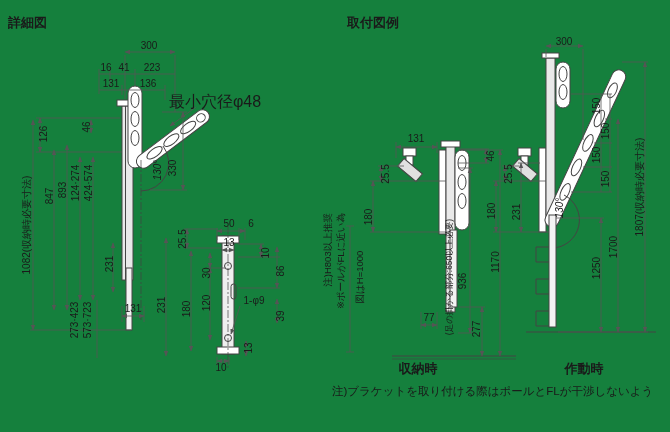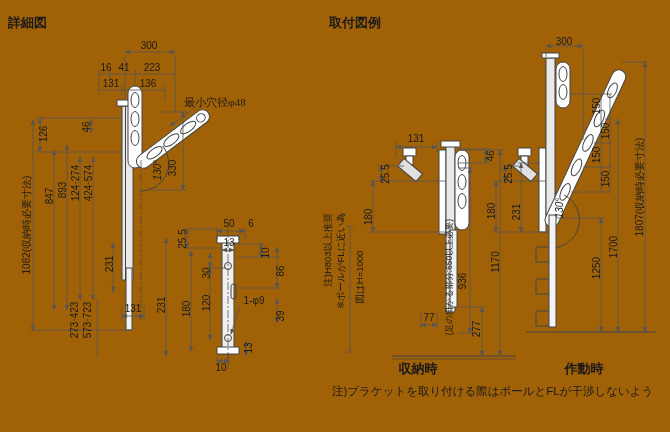--- a/index.html
+++ b/index.html
@@ -1,26 +1,26 @@
 <!DOCTYPE html>
 <html><head>
 <meta charset="utf-8">
 <style>
   html,body{margin:0;padding:0;background:#fff;}
-  #stage{position:relative;width:670px;height:432px;background:#a16207;overflow:hidden;
+  #stage{position:relative;width:670px;height:432px;background:#15803d;overflow:hidden;
          font-family:"Liberation Sans","DejaVu Sans",sans-serif;color:#1a1a1a;}
   #linework{position:absolute;left:0;top:0;}
   .ttl{position:absolute;font-size:13px;font-weight:bold;white-space:nowrap;}
   .lbl{position:absolute;font-size:10px;line-height:1;white-space:nowrap;
        transform:translate(-50%,-50%);}
   .rot{transform:translate(-50%,-50%) rotate(-90deg);}
   .it{font-style:italic;}
   .s9{font-size:9.5px;}
   .s8{font-size:8.5px;}
-  .s11{font-size:11px;font-family:Liberation Serif, serif;}
+  .s11{font-size:16px;}
   .cap{font-size:13px;font-weight:bold;}
   .note{position:absolute;font-size:11.5px;white-space:nowrap;text-align:right;}
 </style>
 </head>
 <body>
 
 <div id="stage">
 
   <svg id="linework" width="670" height="432" viewBox="0 0 670 432">
     <defs>
@@ -208,21 +208,21 @@
       <line x1="601" y1="218" x2="601" y2="332" marker-start="url(#ar)" marker-end="url(#ar)"></line>
       <line x1="556" y1="218" x2="604" y2="218"></line>
       <line x1="618" y1="119" x2="618" y2="332" marker-start="url(#ar)" marker-end="url(#ar)"></line>
       <line x1="645" y1="62" x2="645" y2="332" marker-start="url(#ar)" marker-end="url(#ar)"></line>
       <line x1="622" y1="62" x2="648" y2="62"></line>
       <line x1="558" y1="332" x2="648" y2="332"></line>
     </g>
   </svg>
 
   <div class="ttl" style="left:8px;top:14px">詳細図</div>
-  <div class="ttl" style="left:329px;top:14px">取付図例</div>
+  <div class="ttl" style="left:347px;top:14px">取付図例</div>
 
   <span class="lbl" style="left:149px;top:46px">300</span>
   <span class="lbl" style="left:106px;top:68px">16</span>
   <span class="lbl" style="left:124px;top:68px">41</span>
   <span class="lbl" style="left:152px;top:68px">223</span>
   <span class="lbl" style="left:111px;top:84px">131</span>
   <span class="lbl" style="left:148px;top:84px">136</span>
   <span class="lbl s11" style="left:215px;top:102px">最小穴径φ48</span>
   <span class="lbl rot" style="left:44px;top:134px">126</span>
   <span class="lbl rot" style="left:87px;top:127px">46</span>

